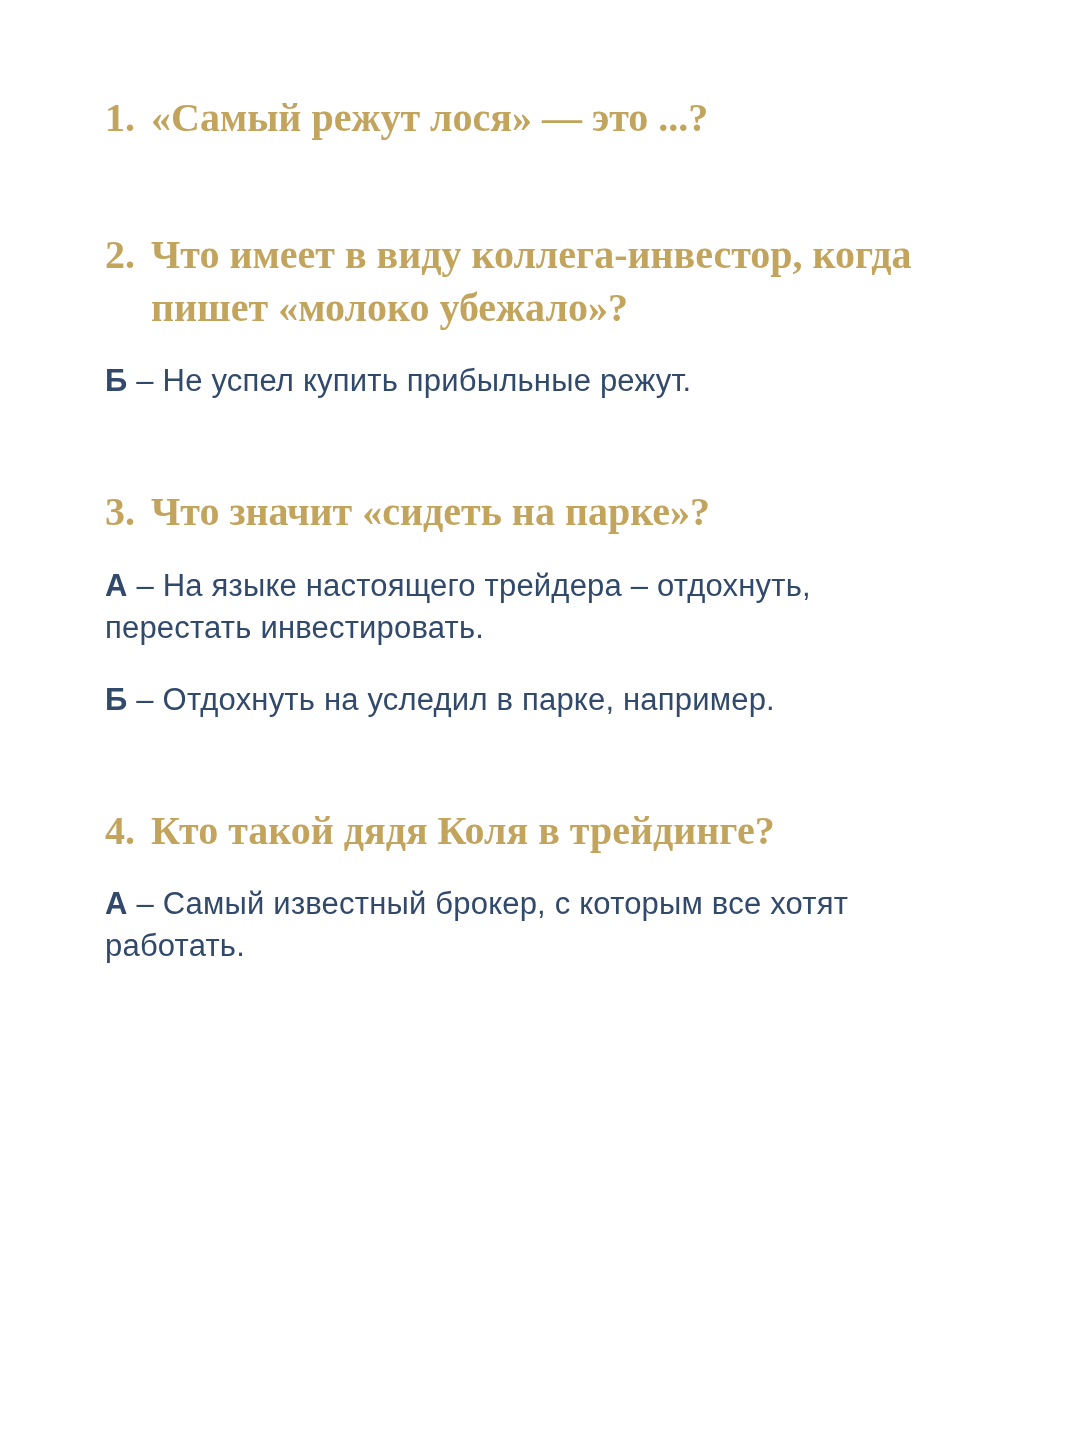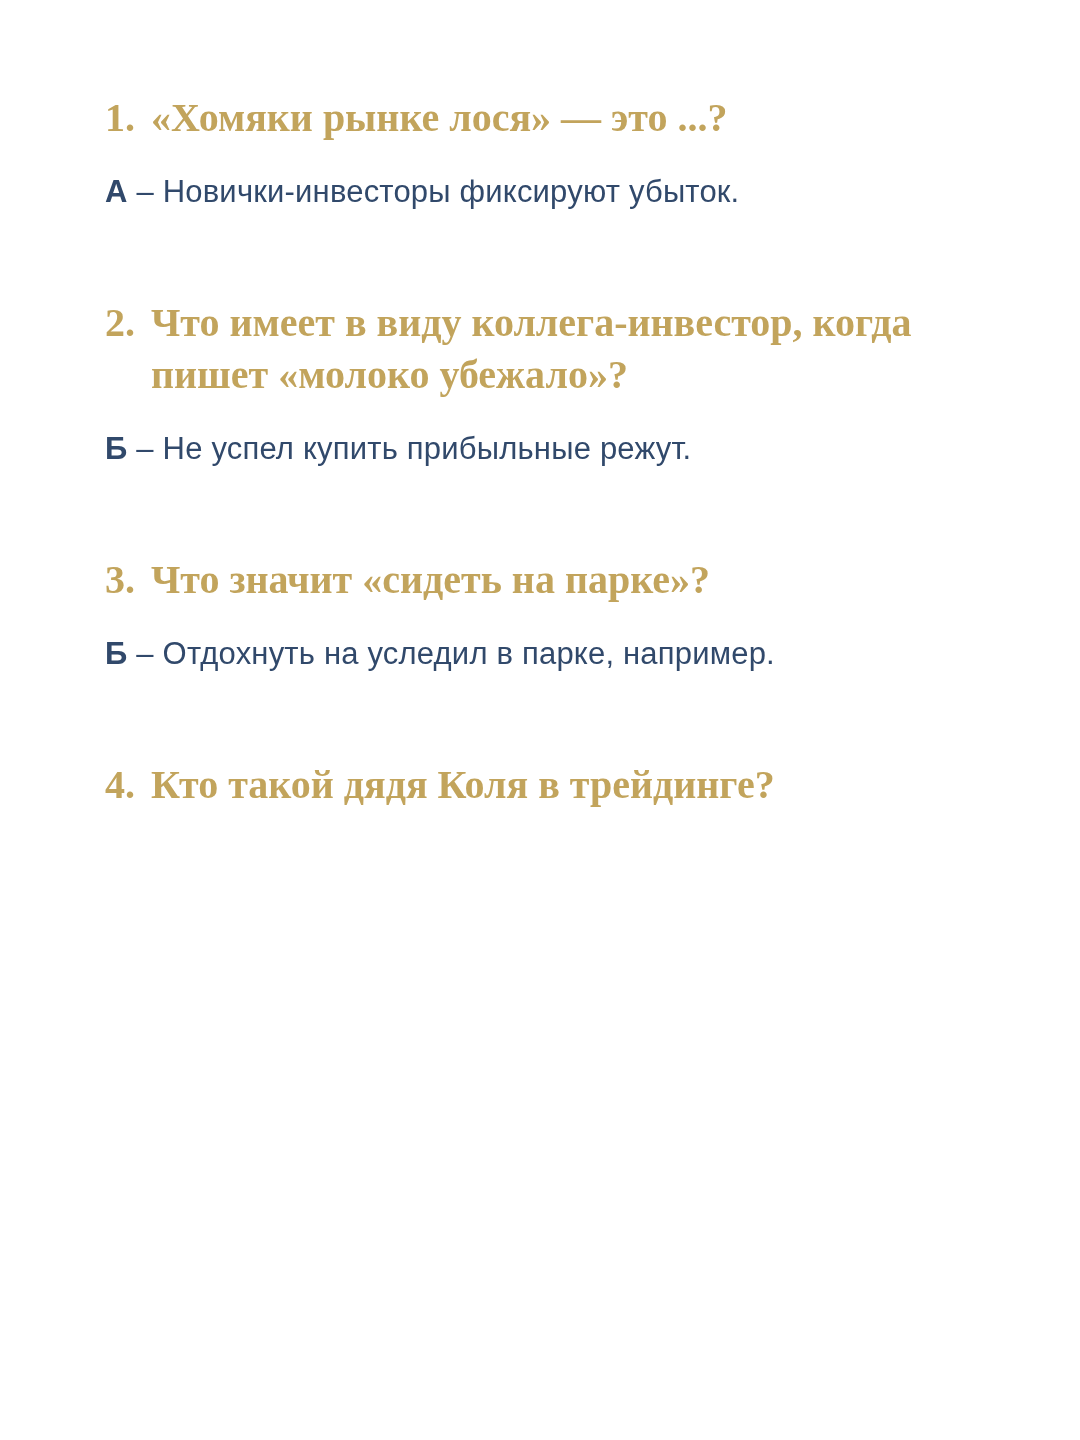--- a/index.html
+++ b/index.html
@@ -55,50 +55,54 @@
   }
 </style>
 </head>
 <body>
 
 <div class="page">
 
   <section class="question">
     <h2 class="q-title">
       <span class="q-num">1.</span>
-      <span class="q-text">«Хомяки рынке лося» — это ...?</span>
+      <span class="q-text">«Самый режут лося» — это ...?</span>
     </h2>
-    <p class="option">
-      <span class="opt-label">А</span>
-      <span class="opt-text">– Новички-инвесторы фиксируют убыток.</span>
-    </p>
   </section>
 
   <section class="question">
     <h2 class="q-title">
       <span class="q-num">2.</span>
       <span class="q-text">Что имеет в виду коллега-инвестор, когда пишет «молоко убежало»?</span>
     </h2>
     <p class="option">
       <span class="opt-label">Б</span>
       <span class="opt-text">– Не успел купить прибыльные режут.</span>
     </p>
   </section>
 
   <section class="question">
     <h2 class="q-title">
       <span class="q-num">3.</span>
       <span class="q-text">Что значит «сидеть на парке»?</span>
     </h2>
     <p class="option">
+      <span class="opt-label">А</span>
+      <span class="opt-text">– На языке настоящего трейдера – отдохнуть, перестать инвестировать.</span>
+    </p>
+    <p class="option">
       <span class="opt-label">Б</span>
       <span class="opt-text">– Отдохнуть на уследил в парке, например.</span>
     </p>
   </section>
 
   <section class="question">
     <h2 class="q-title">
       <span class="q-num">4.</span>
       <span class="q-text">Кто такой дядя Коля в трейдинге?</span>
     </h2>
+    <p class="option">
+      <span class="opt-label">А</span>
+      <span class="opt-text">– Самый известный брокер, с которым все хотят работать.</span>
+    </p>
   </section>
 
 </div>
 
 </body></html>

